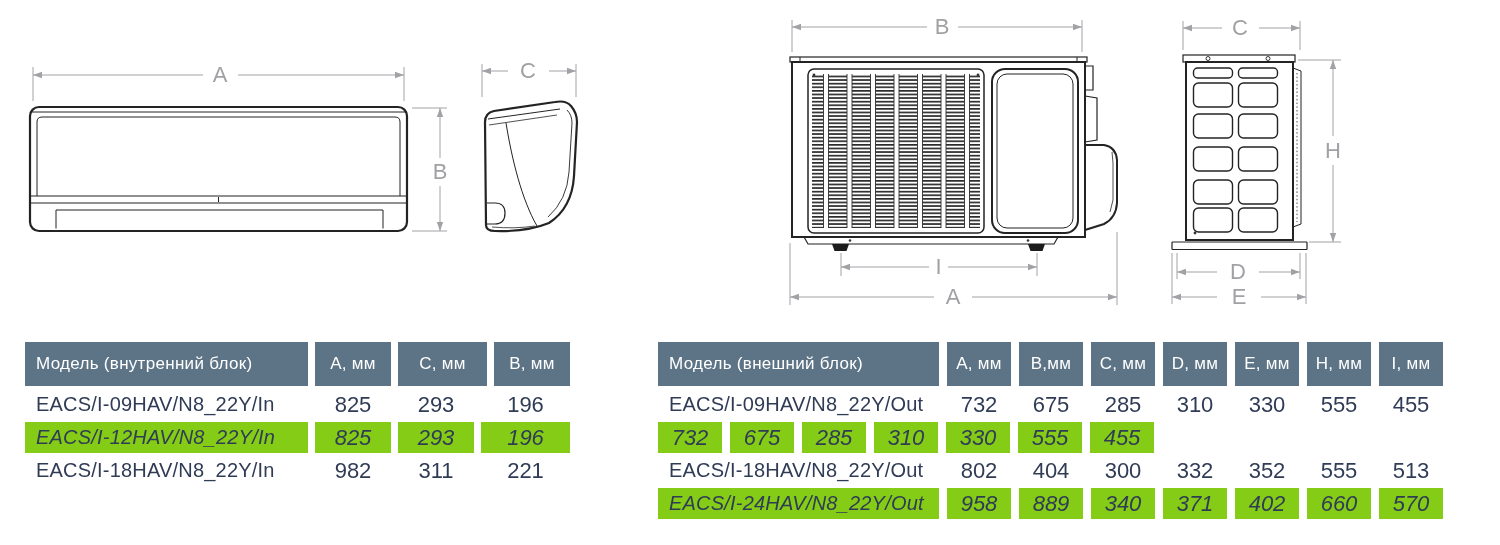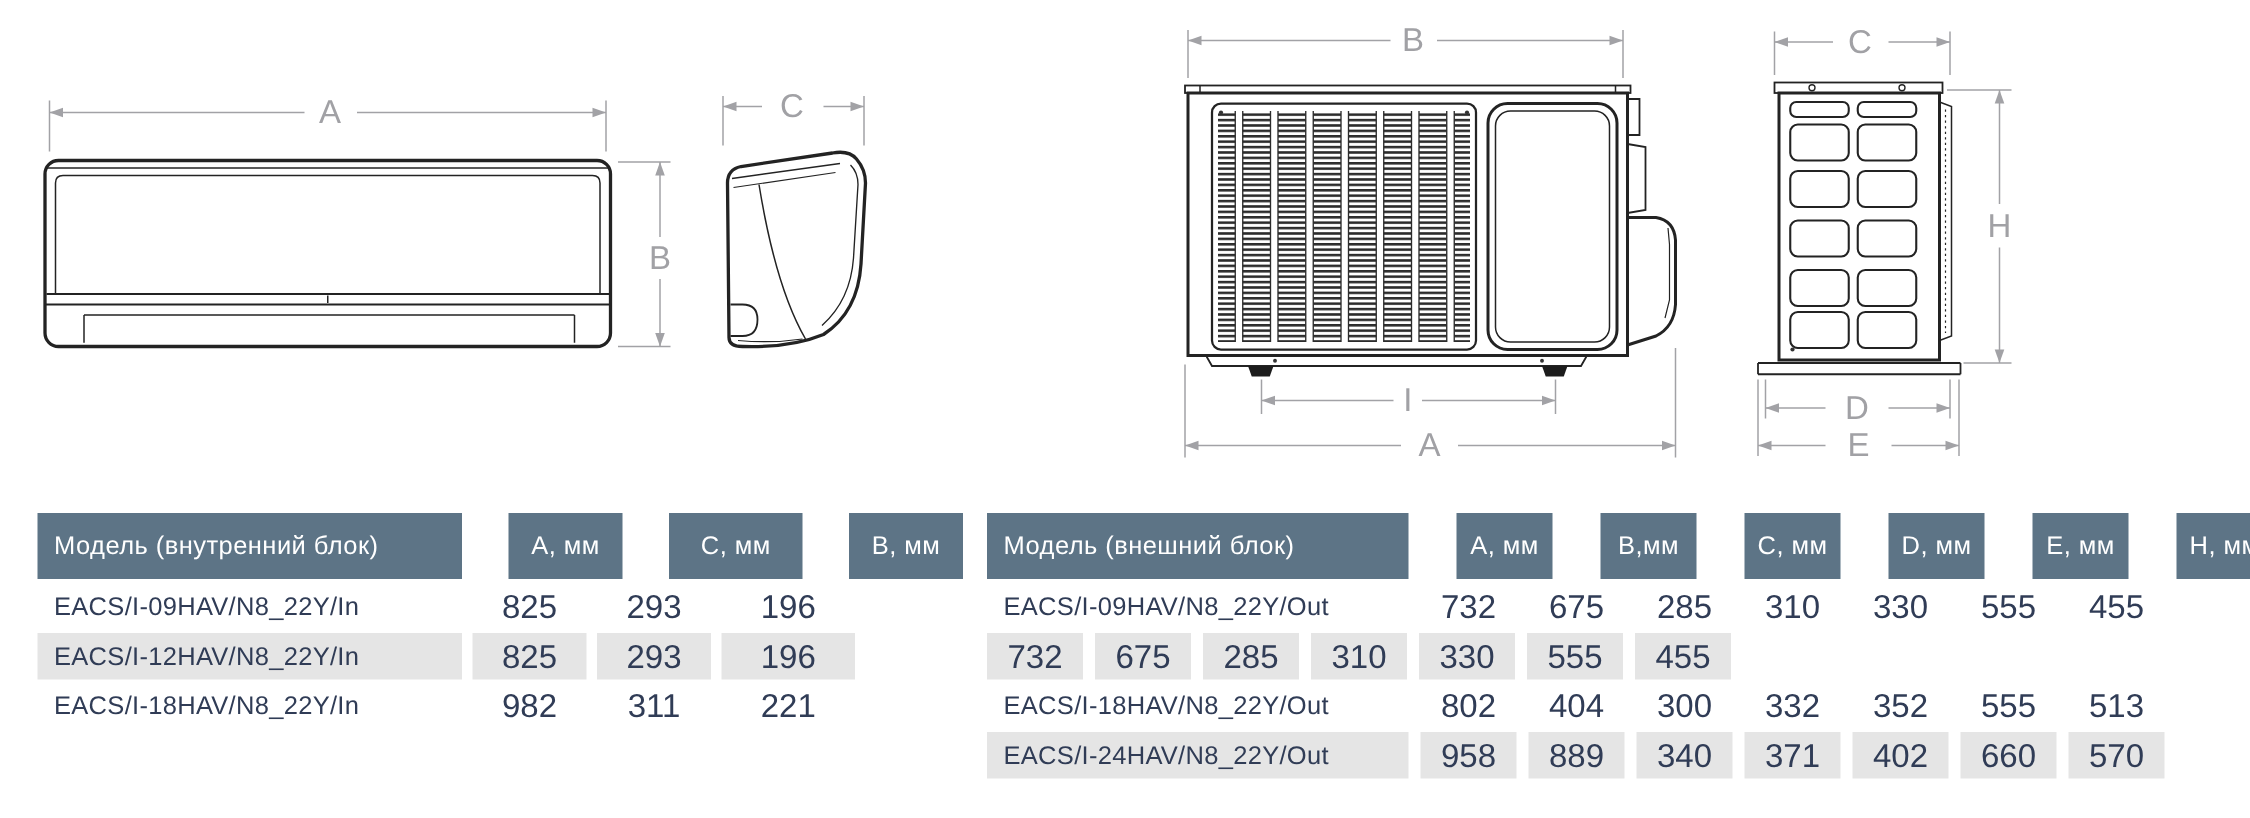--- a/index.html
+++ b/index.html
@@ -14,23 +14,23 @@
   .t-left  { left:25px;  }
   .t-right { left:658px; }
   .row { display:flex; margin-bottom:2px; }
   .cell {
     height:31px; display:flex; align-items:center; justify-content:center;
     color:#303c56; font-size:22px; box-sizing:border-box; background:transparent;
   }
   .t-left  .cell { margin-right:7px; }
   .t-right .cell { margin-right:8px; }
   .row .cell:last-child { margin-right:0; }
-  .cell.model { justify-content:flex-start; padding-left:11px; font-size:17px; letter-spacing:0.2px; }
-  .alt .cell { background:#e5e5e5; }
-  .hrow { margin-bottom:3px;gap:24px; }
+  .cell.model { justify-content:flex-start; padding-left:11px; font-size:20px; letter-spacing:0.2px; }
+  .alt .cell { background:#84cc16;font-style:italic; }
+  .hrow { margin-bottom:3px; }
   .hrow .cell {
     background:#5d7486; color:#ffffff; height:44px; font-size:17px; letter-spacing:0.3px;
   }
   .t-right .hrow .cell.model { font-weight:normal; }
   
   .t-left  .w-model { width:283px; }
   .t-left  .w-val  { width:76px; }
   .t-left  .w-val-last { width:89px; }
   .t-right .w-model { width:281px; }
   .t-right .w-val  { width:64px; }

